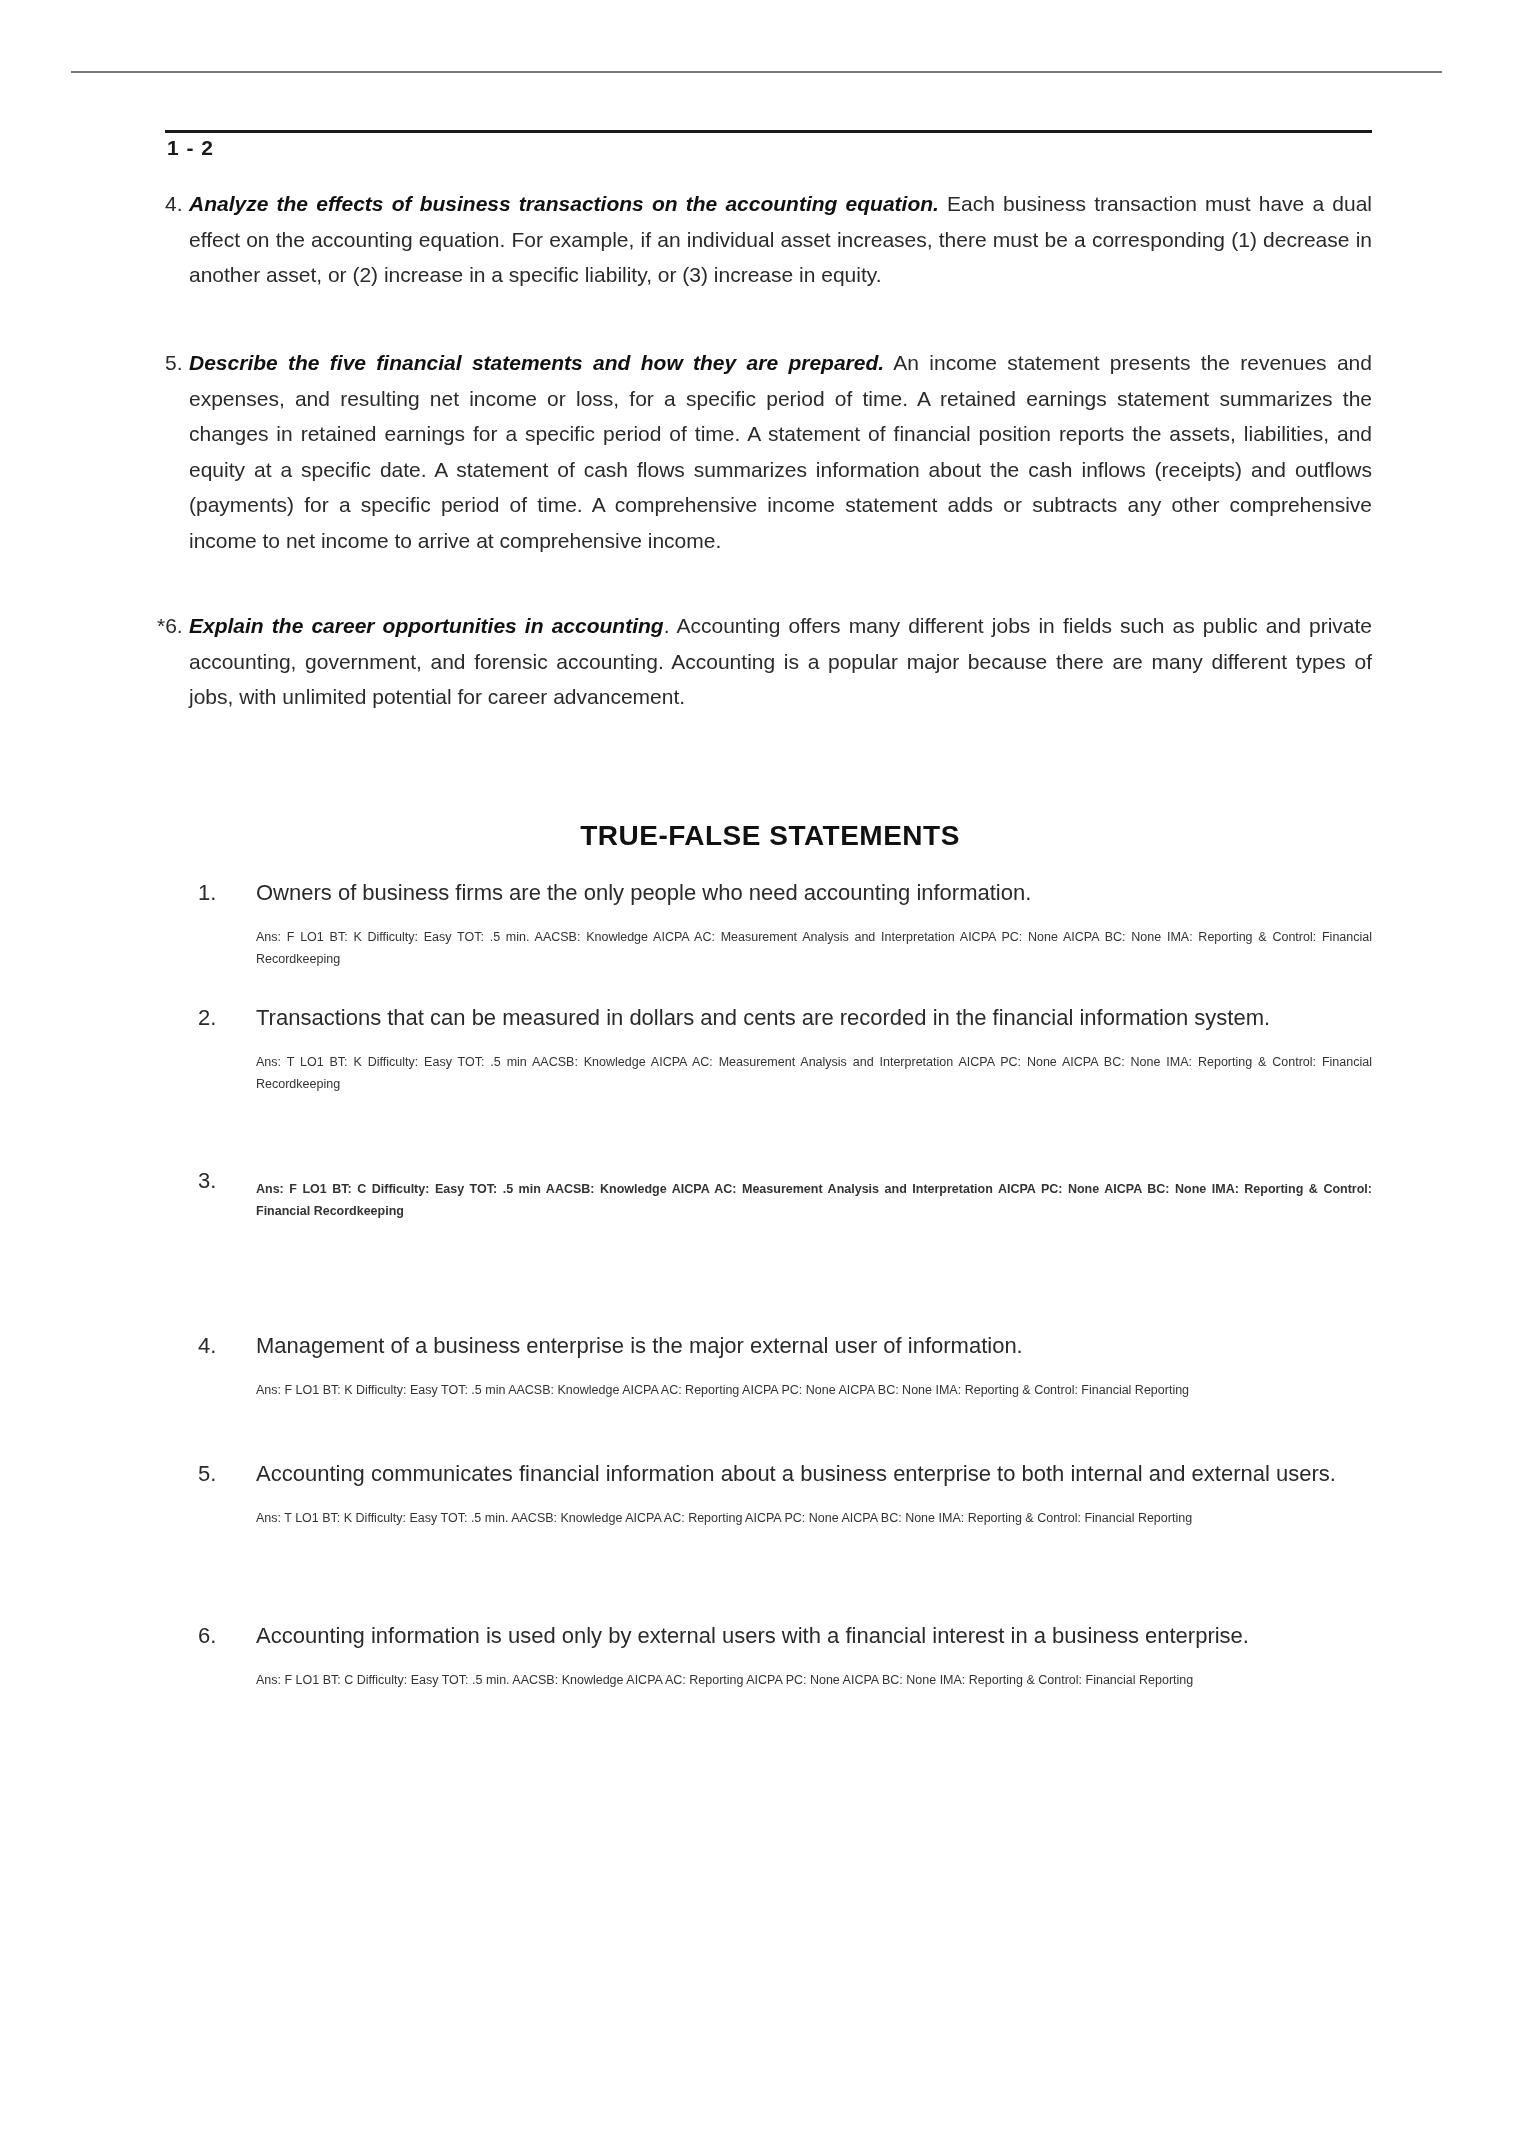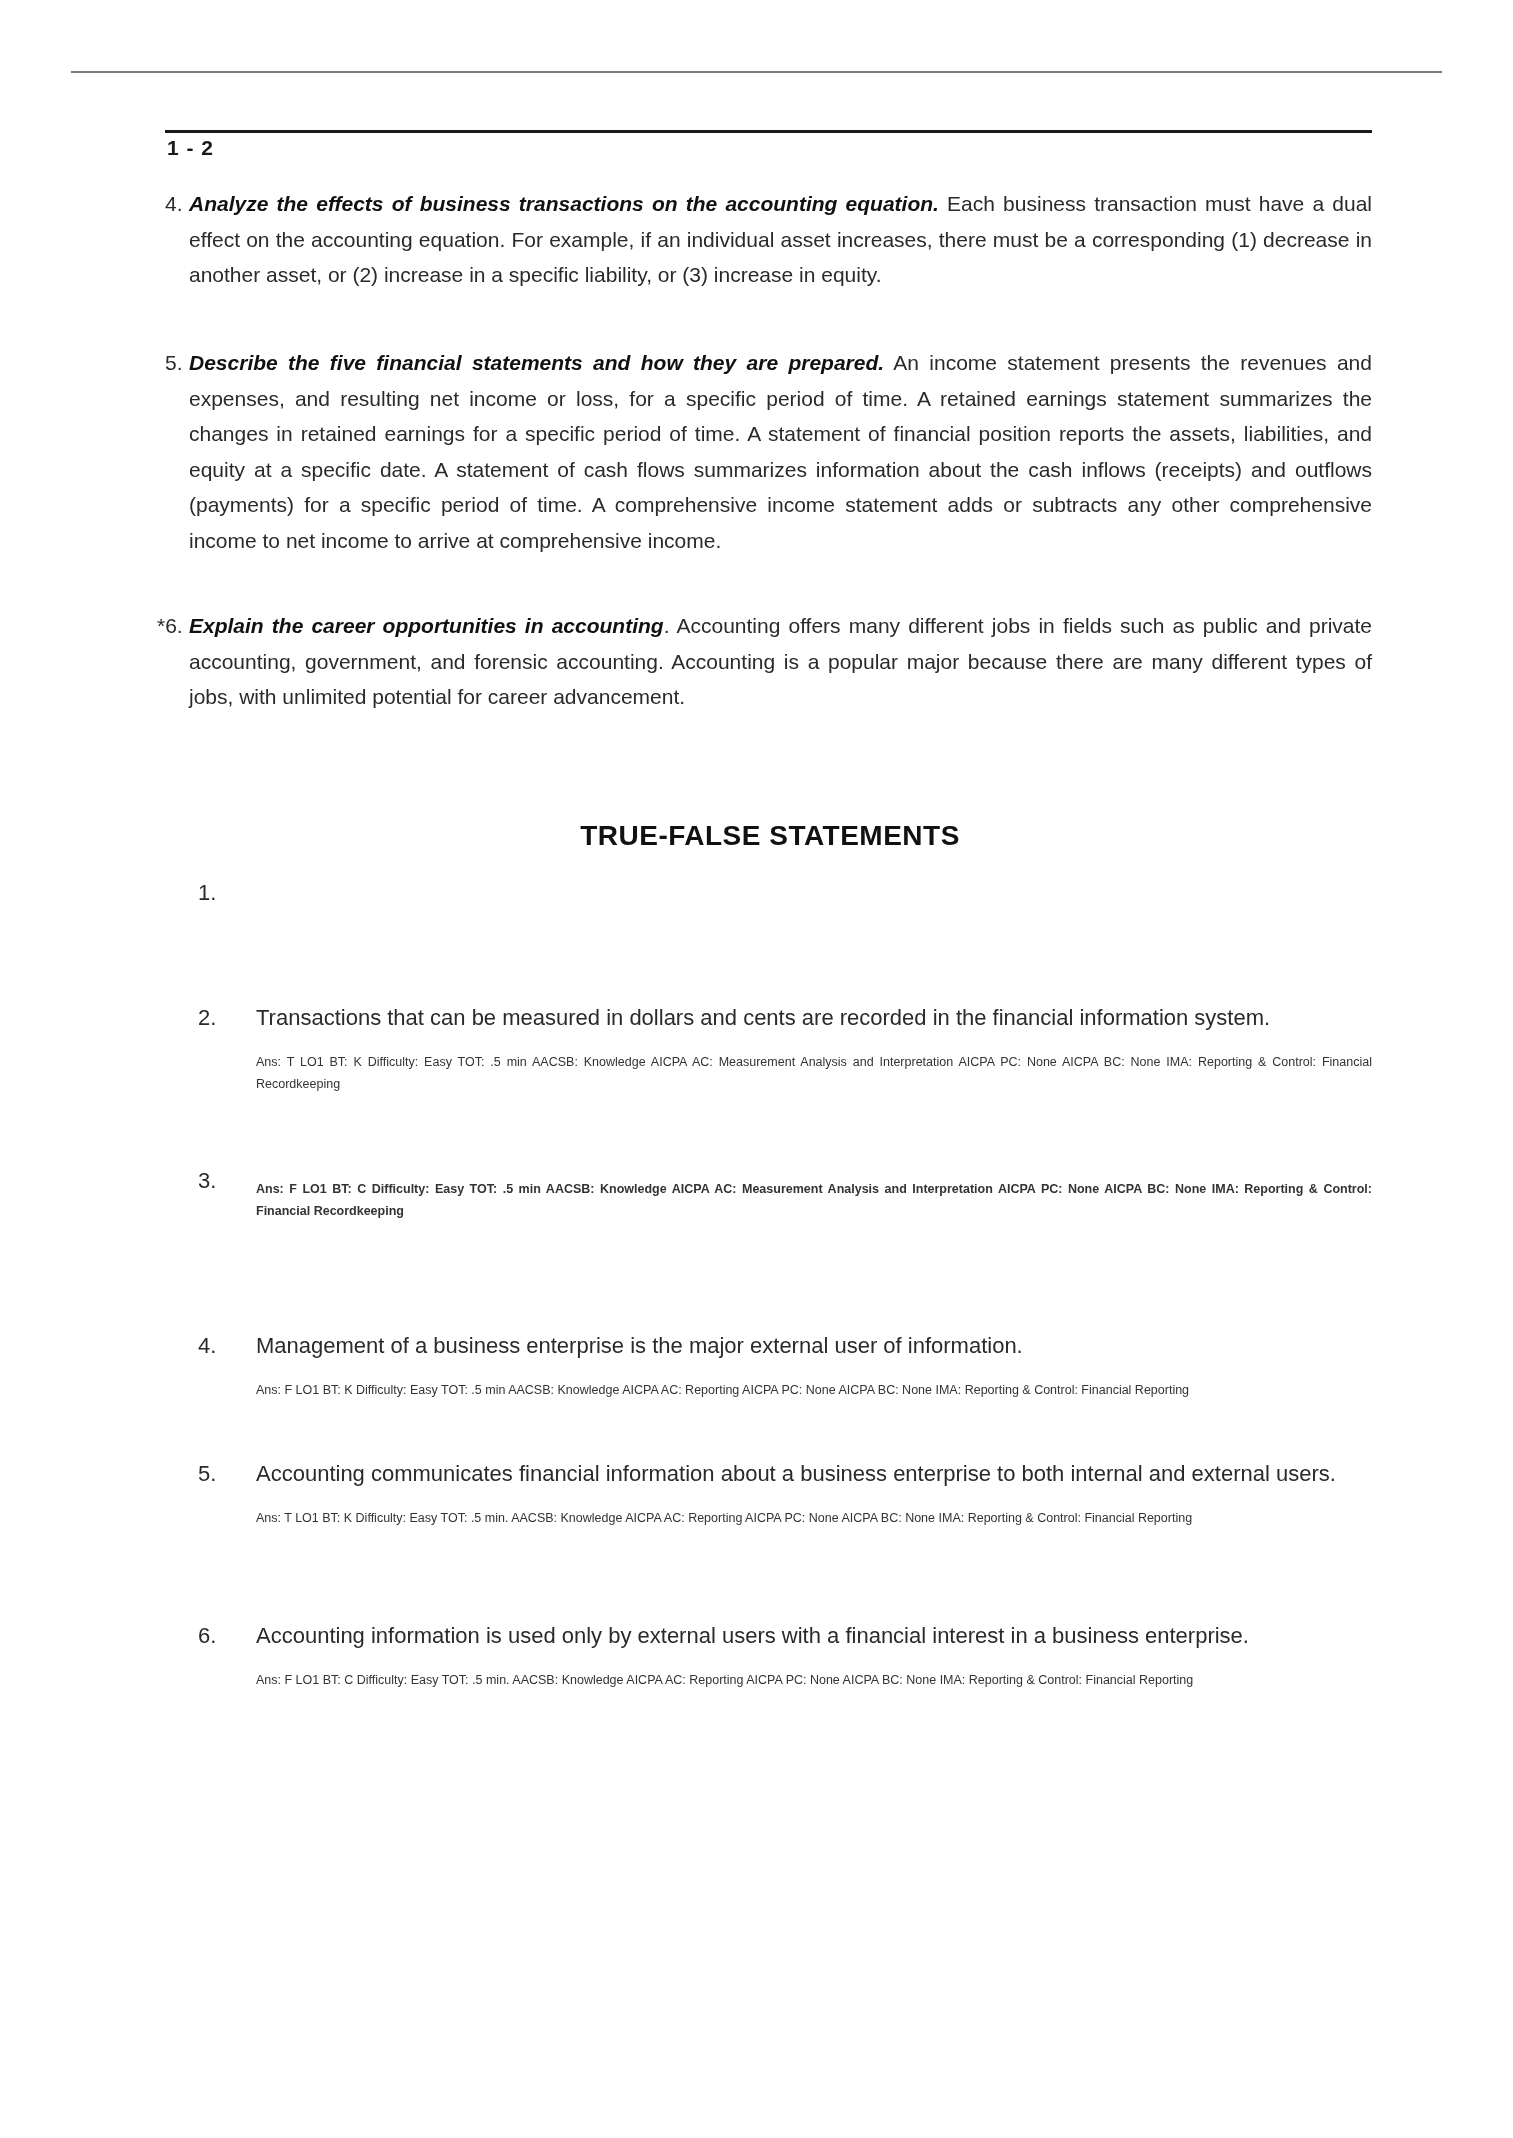--- a/index.html
+++ b/index.html
@@ -42,20 +42,22 @@
 
 <div class="obj" style="top:608px;">
   <span class="num star">*6.</span>
   <div class="body"><b>Explain the career opportunities in accounting</b><span>. Accounting offers many different jobs in fields such as public and private accounting, government, and forensic accounting. Accounting is a popular major because there are many different types of jobs, with unlimited potential for career advancement.</span></div>
 </div>
 
 <div class="section-title">TRUE-FALSE STATEMENTS</div>
 
 <div class="tf" style="top:875px;">
   <span class="tnum">1.</span>
+  <div class="stmt">Owners of business firms are the only people who need accounting information.</div>
+  <div class="meta" style="margin-top:16px;">Ans: F   LO1   BT: K   Difficulty: Easy   TOT: .5 min.   AACSB: Knowledge   AICPA AC: Measurement Analysis and Interpretation  AICPA PC: None  AICPA BC: None   IMA: Reporting &amp; Control: Financial Recordkeeping</div>
 </div>
 
 <div class="tf" style="top:1000px;">
   <span class="tnum">2.</span>
   <div class="stmt">Transactions that can be measured in dollars and cents are recorded in the financial information system.</div>
   <div class="meta" style="margin-top:16px;">Ans: T   LO1   BT: K   Difficulty: Easy   TOT: .5 min   AACSB: Knowledge   AICPA AC: Measurement Analysis and Interpretation  AICPA PC: None  AICPA BC: None   IMA: Reporting &amp; Control: Financial Recordkeeping</div>
 </div>
 
 <div class="tf" style="top:1163px;">
   <span class="tnum">3.</span>

